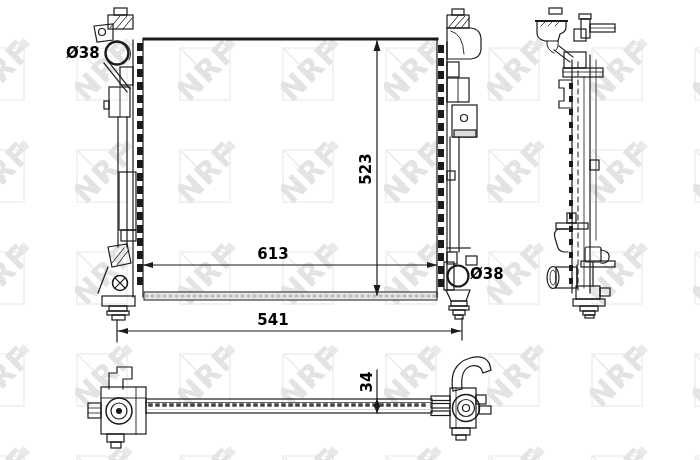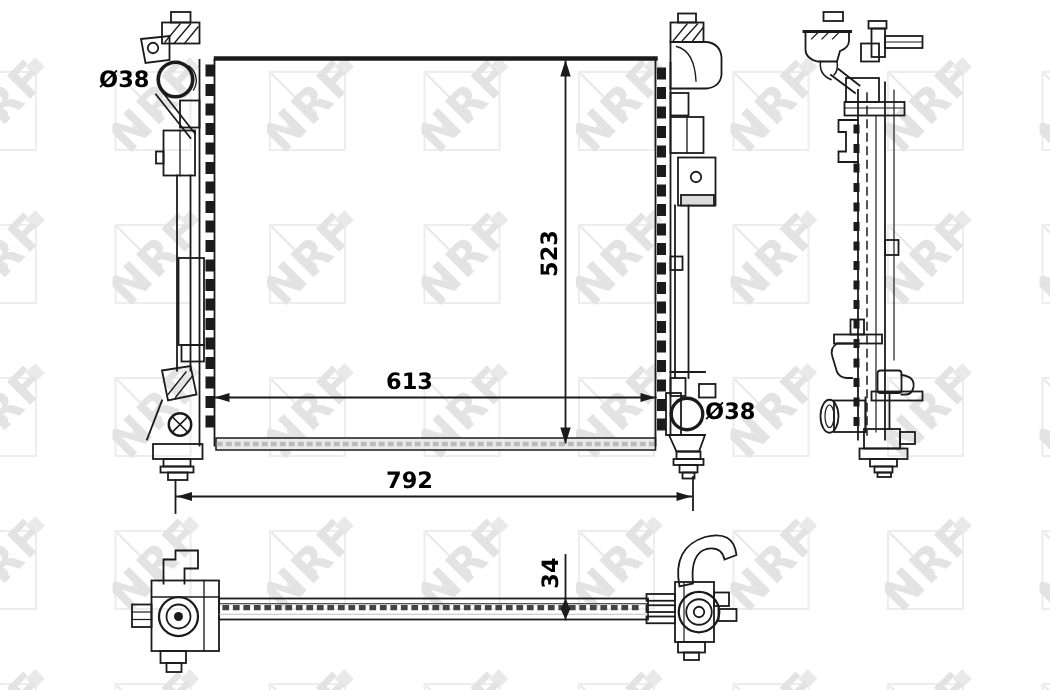--- a/index.html
+++ b/index.html
@@ -692,15 +692,15 @@
           <polygon points="377,413 373.8,406 380.2,406" fill="#1b1b1b" stroke="none"></polygon>
         </g>
       </g>
     </g>
   </svg>
 
   <div class="dim-label" id="label-inlet">Ø38</div>
   <div class="dim-label" id="label-outlet">Ø38</div>
   <div class="dim-label centered rot90" id="label-core-height">523</div>
   <div class="dim-label centered" id="label-core-width">613</div>
-  <div class="dim-label centered" id="label-overall-width">792</div>
+  <div class="dim-label centered" id="label-overall-width">541</div>
   <div class="dim-label centered rot90" id="label-thickness">34</div>
 </div>
 
 </body></html>

